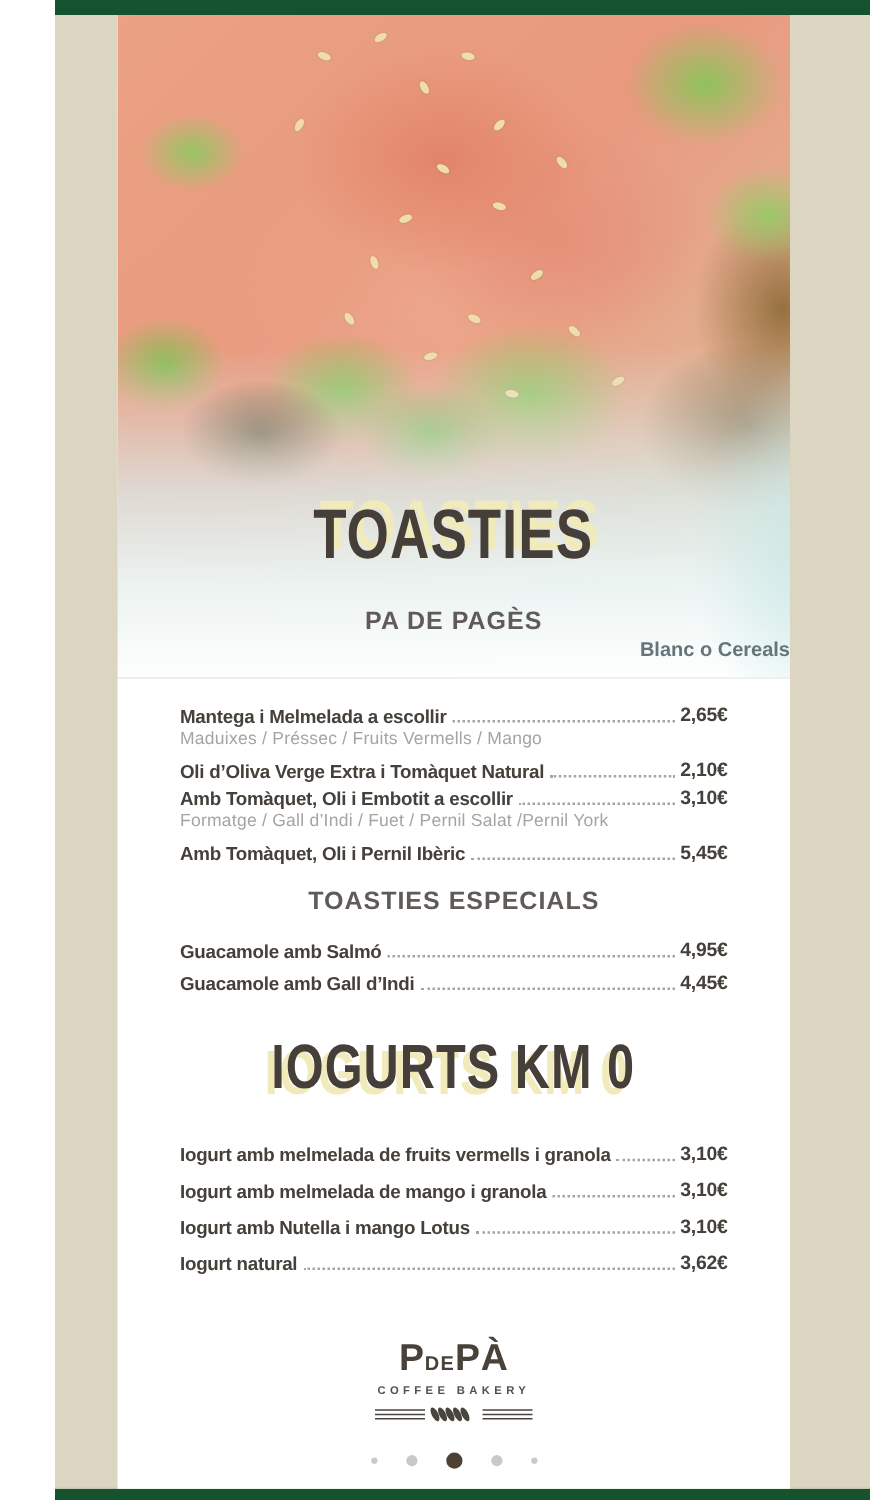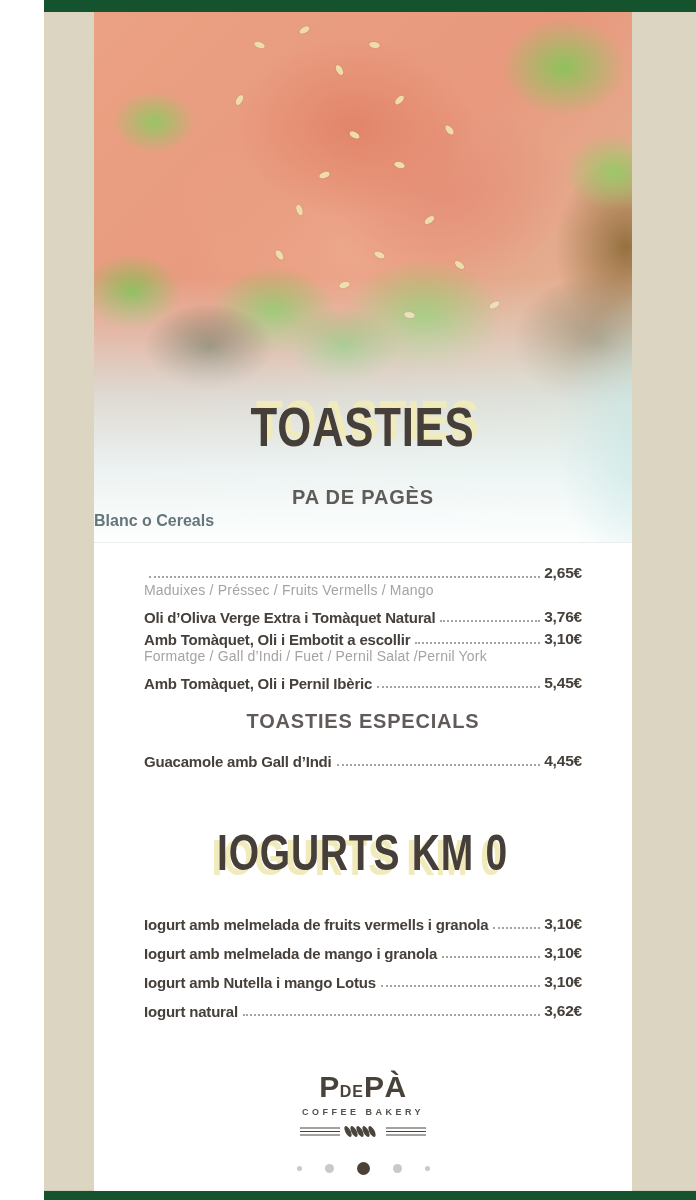--- a/index.html
+++ b/index.html
@@ -44,21 +44,21 @@
   .display { position:relative; text-align:center; font-weight:bold; color:#453e39; }
   .display .inner { display:inline-block; transform:scaleX(0.78); transform-origin:center;
     letter-spacing:1px; white-space:nowrap; }
   .hero-title { position:absolute; top:382px; left:0; width:100%; font-size:56px; }
   .hero-title .inner { text-shadow:7px -7px 0 #f1ebbb; }
   .iogurts-title { font-size:50px; }
   .iogurts-title .inner { text-shadow:-7px 5px 0 #f1ebbb; }
 
   .hero-heading { position:absolute; top:474px; left:0; width:100%; text-align:center; }
   .sec-head { text-align:center; font-size:20px; font-weight:bold; color:#605b59; letter-spacing:0.8px; }
-  .sec-sub  { text-align:left; font-size:16px; font-weight:bold; color:#6c6765; margin-top:3px; }
+  .sec-sub  { text-align:right; font-size:16px; font-weight:bold; color:#6c6765; margin-top:3px; }
   .sec-sub.teal { color:#64767a; }
 
   
   .list { position:absolute; left:50px; right:50px; }
   .row { display:flex; align-items:flex-end; font-weight:bold; font-size:15px;
     letter-spacing:-0.2px; color:#46403b; height:22px; }
   .row .name { white-space:nowrap; }
   .leader { flex:1 1 4px; min-width:4px; margin:0 4px 4px 5px; border-bottom:2px dotted #a8a39e; }
   .price { white-space:nowrap; font-size:15.5px; }
   .detail { font-size:14px; color:#a6a3a1; height:22px; letter-spacing:0.2px; }
@@ -114,45 +114,51 @@
         <span class="inner">TOASTIES</span>
       </div>
       <div class="hero-heading">
         <div class="sec-head">PA DE PAGÈS</div>
         <div class="sec-sub teal">Blanc o Cereals</div>
       </div>
     </div>
 
     <div class="list" style="top:548px;">
       <div class="row">
+        <span class="name">Mantega i Melmelada a escollir</span>
         <span class="leader"></span>
         <span class="price">2,65€</span>
       </div>
       <div class="detail">Maduixes / Préssec / Fruits Vermells / Mango</div>
       <div class="row">
         <span class="name">Oli d’Oliva Verge Extra i Tomàquet Natural</span>
         <span class="leader"></span>
-        <span class="price">3,76€</span>
+        <span class="price">2,10€</span>
       </div>
       <div class="row">
         <span class="name">Amb Tomàquet, Oli i Embotit a escollir</span>
         <span class="leader"></span>
         <span class="price">3,10€</span>
       </div>
       <div class="detail">Formatge / Gall d’Indi / Fuet / Pernil Salat /Pernil York</div>
       <div class="row">
         <span class="name">Amb Tomàquet, Oli i Pernil Ibèric</span>
         <span class="leader"></span>
         <span class="price">5,45€</span>
       </div>
     </div>
 
     <div class="list" style="top:698px;">
       <div class="sec-head">TOASTIES ESPECIALS</div>
       <div style="height:11px"></div>
+      <div class="row" style="height:26px">
+        <span class="name">Guacamole amb Salmó</span>
+        <span class="leader"></span>
+        <span class="price">4,95€</span>
+      </div>
       <div class="row" style="height:26px">
         <span class="name">Guacamole amb Gall d’Indi</span>
         <span class="leader"></span>
         <span class="price">4,45€</span>
       </div>
     </div>
 
     <div class="list iog" style="top:812px;">
       <div class="display iogurts-title">
         <span class="inner">IOGURTS KM 0</span>

